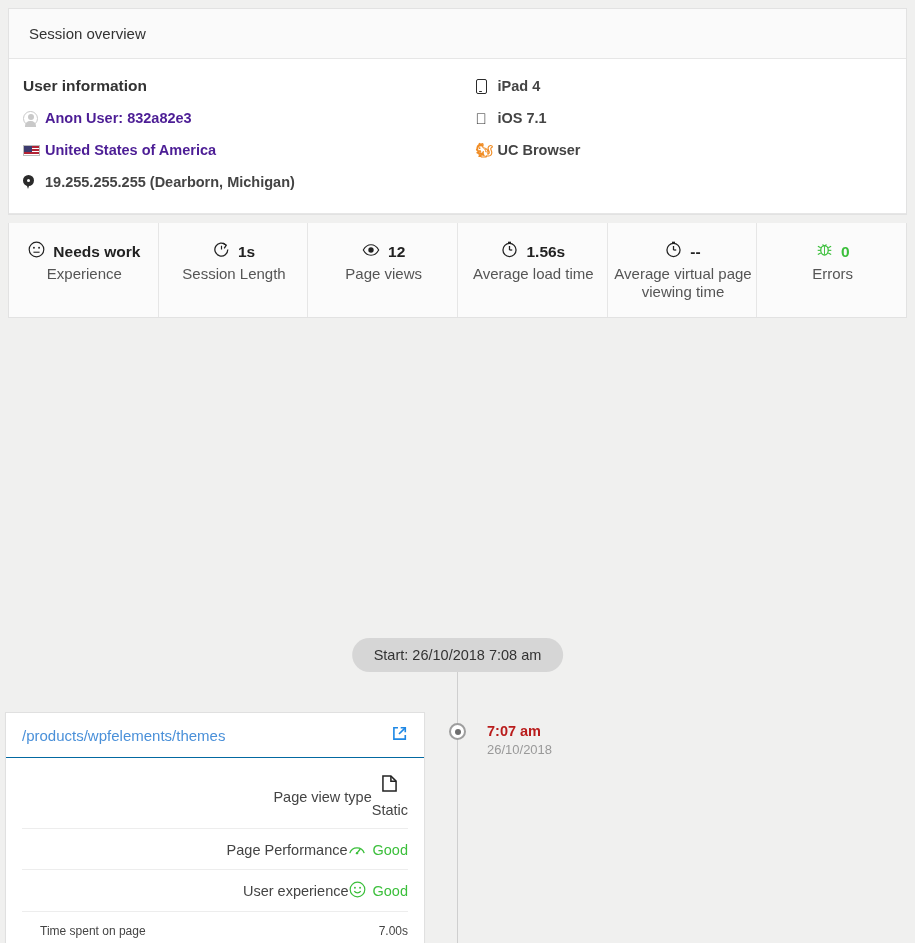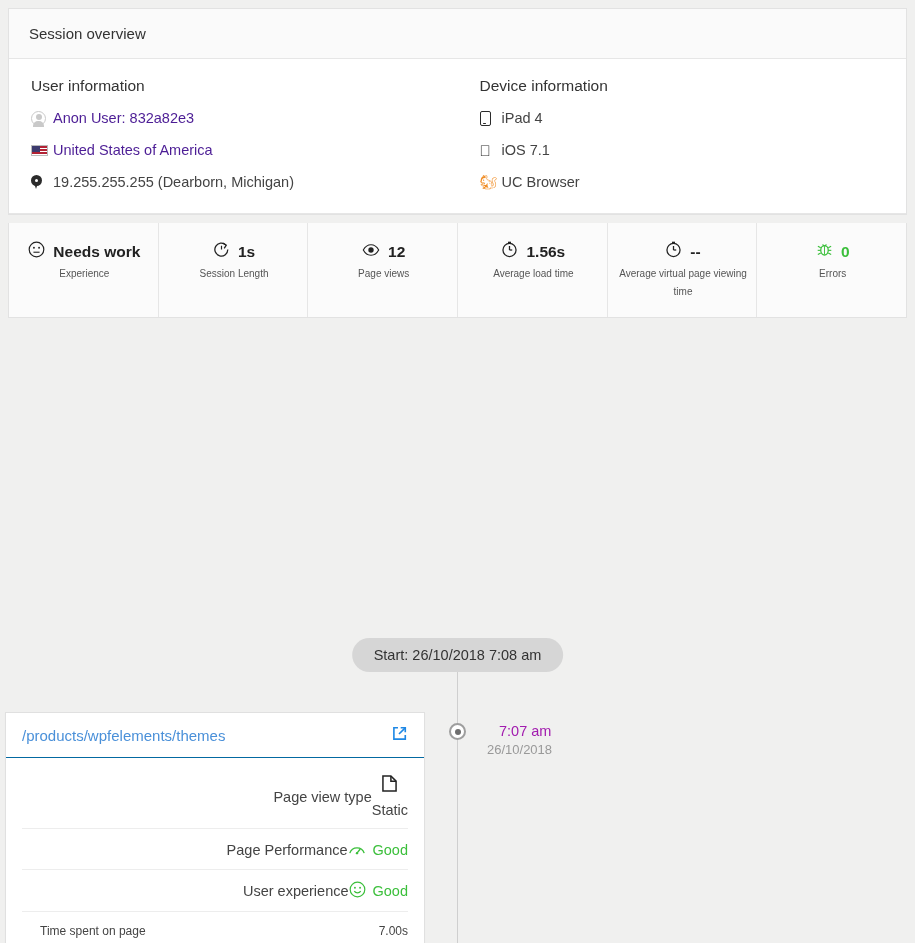--- a/index.html
+++ b/index.html
@@ -28,23 +28,24 @@
   }
   .panel-header {
     background: #fafafa;
     border-bottom: 1px solid #e6e6e6;
     padding: 16px 20px;
     font-size: 15px;
     color: #333;
   }
   .panel-body {
     display: flex;
-    padding: 18px 20px 20px 12px;
+    padding: 18px 20px 20px 4px;
     background: #fff;
     border-bottom: 1px solid #e6e6e6;
+    font-weight: bold;
   }
   .info-col { width: 50%; }
   .info-col.right { padding-left: 16px; }
   .info-title {
     font-size: 15.5px;
     color: #333;
     margin: 0 0 14px 10px;
   }
   .info-row {
     display: flex;
@@ -139,21 +140,21 @@
   }
   .metric:last-child { border-right: none; }
   .metric-top {
     display: flex; align-items: center; justify-content: center;
     gap: 8px;
     font-size: 15.5px; font-weight: bold; color: #222;
     margin-bottom: 3px;
     height: 21px;
   }
   .metric-label {
-    font-size: 10px; color: #555; line-height: 18px;
+    font-size: 15px; color: #555; line-height: 18px;
   }
   .metric.green .metric-top { color: #3bbf3b; }
 
   .circ-ico { display:inline-block; }
 
   
   .timeline {
     position: relative;
     margin-top: 0;
     height: 660px;
@@ -187,21 +188,21 @@
     content: "";
     position: absolute; left: 3.5px; top: 3.5px;
     width: 6px; height: 6px; border-radius: 50%;
     background: #6e6e6e;
   }
 
   .tl-time {
     position: absolute;
     font-size: 14.5px;
   }
-  .tl-time .t { color:#a21caf; font-weight:normal; line-height:19px;margin-left:12px; }
+  .tl-time .t { color:#b91c1c; font-weight:bold; line-height:19px; }
   .tl-time .d { color:#999; font-size:13px; line-height:18px; }
   .tl-time.right { text-align: left; }
 
   
   .card {
     position: absolute;
     width: 420px;
     background: #fff;
     border: 1px solid #e0e0e0;
     box-shadow: 0 1px 1px rgba(0,0,0,.04);
@@ -273,21 +274,20 @@
         <span class="info-ico">
             <span class="ico-pin">
               <i></i>
             </span>
           </span>
         <span class="info-text">19.255.255.255 (Dearborn, Michigan)</span>
       </div>
     </div>
 
     <div class="info-col right">
-      <div class="info-title">Device information</div>
 
       <div class="info-row">
         <span class="info-ico">
             <span class="ico-tablet"></span>
           </span>
         <span class="info-text">iPad 4</span>
       </div>
 
       <div class="info-row">
         <span class="info-ico">

